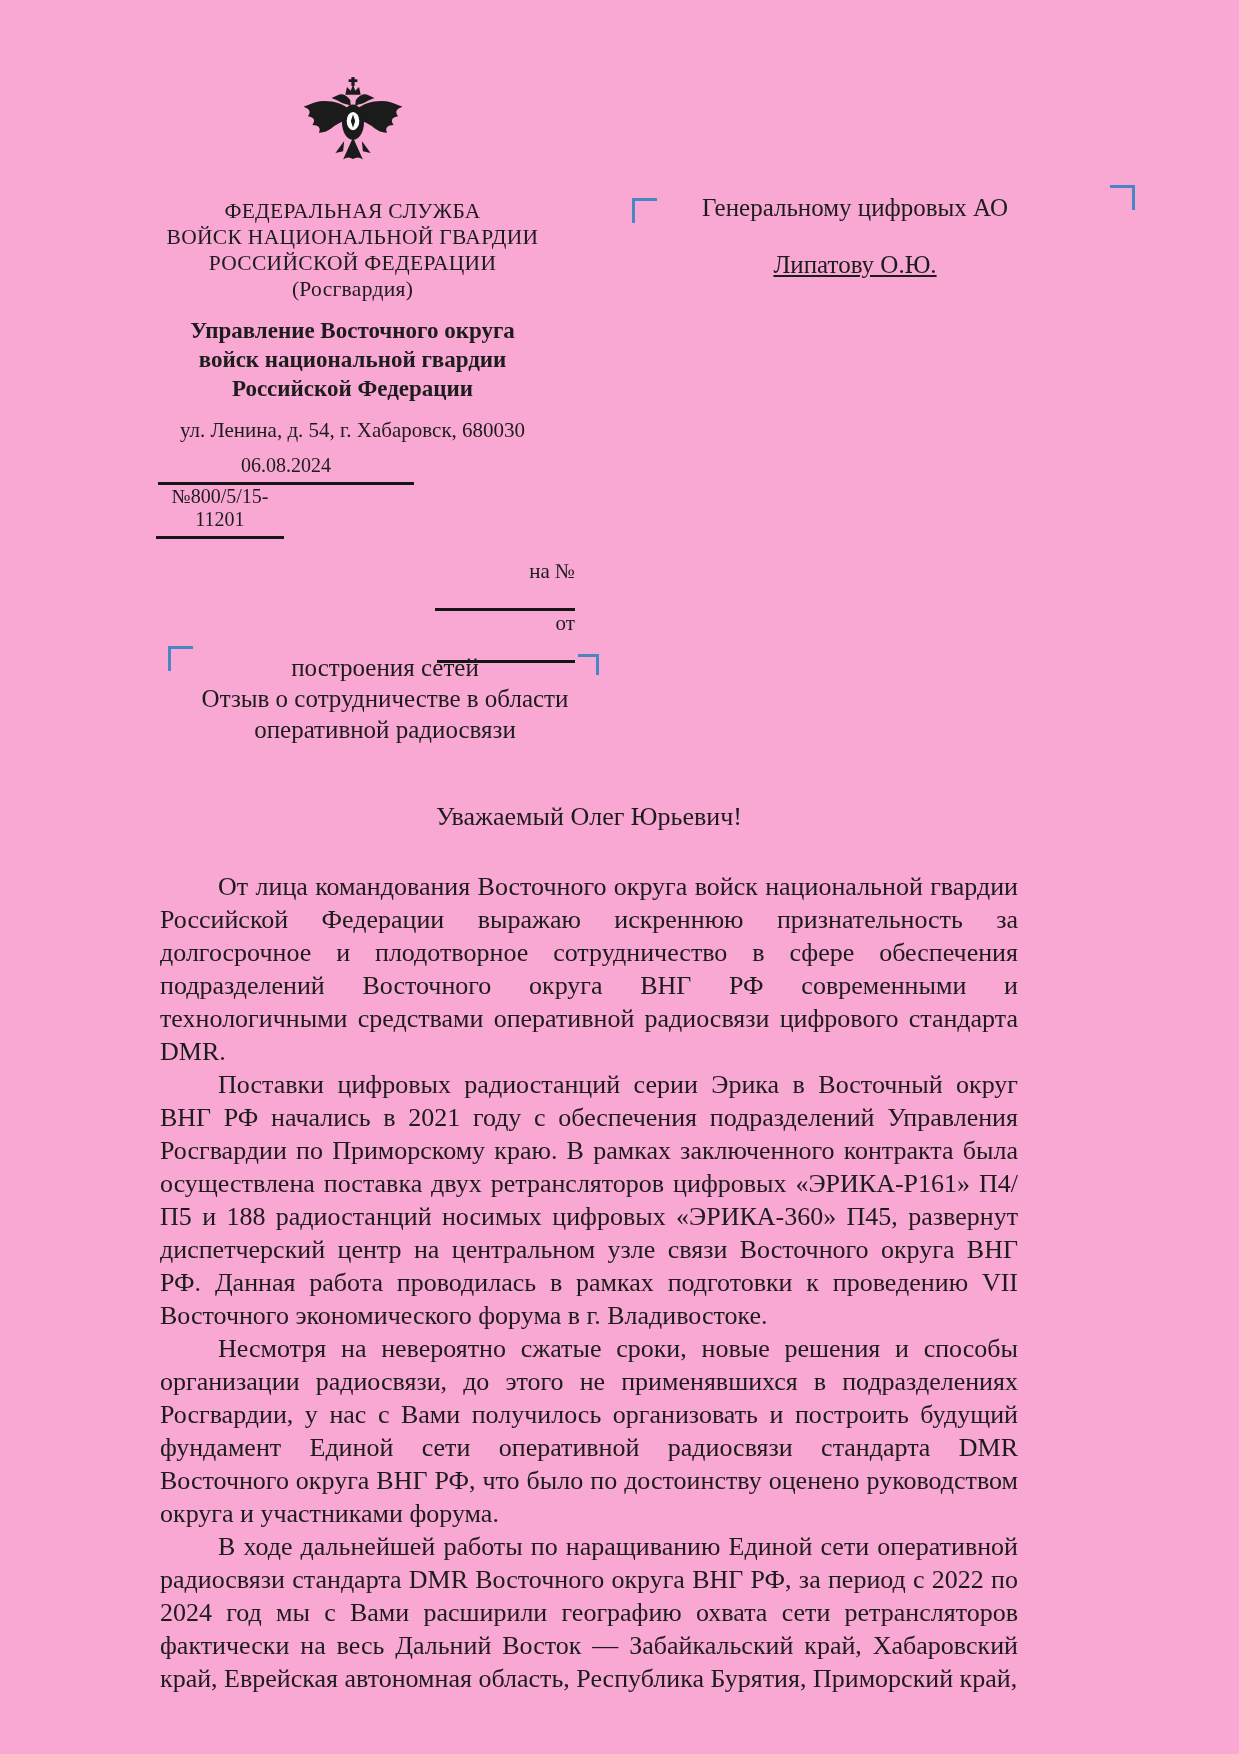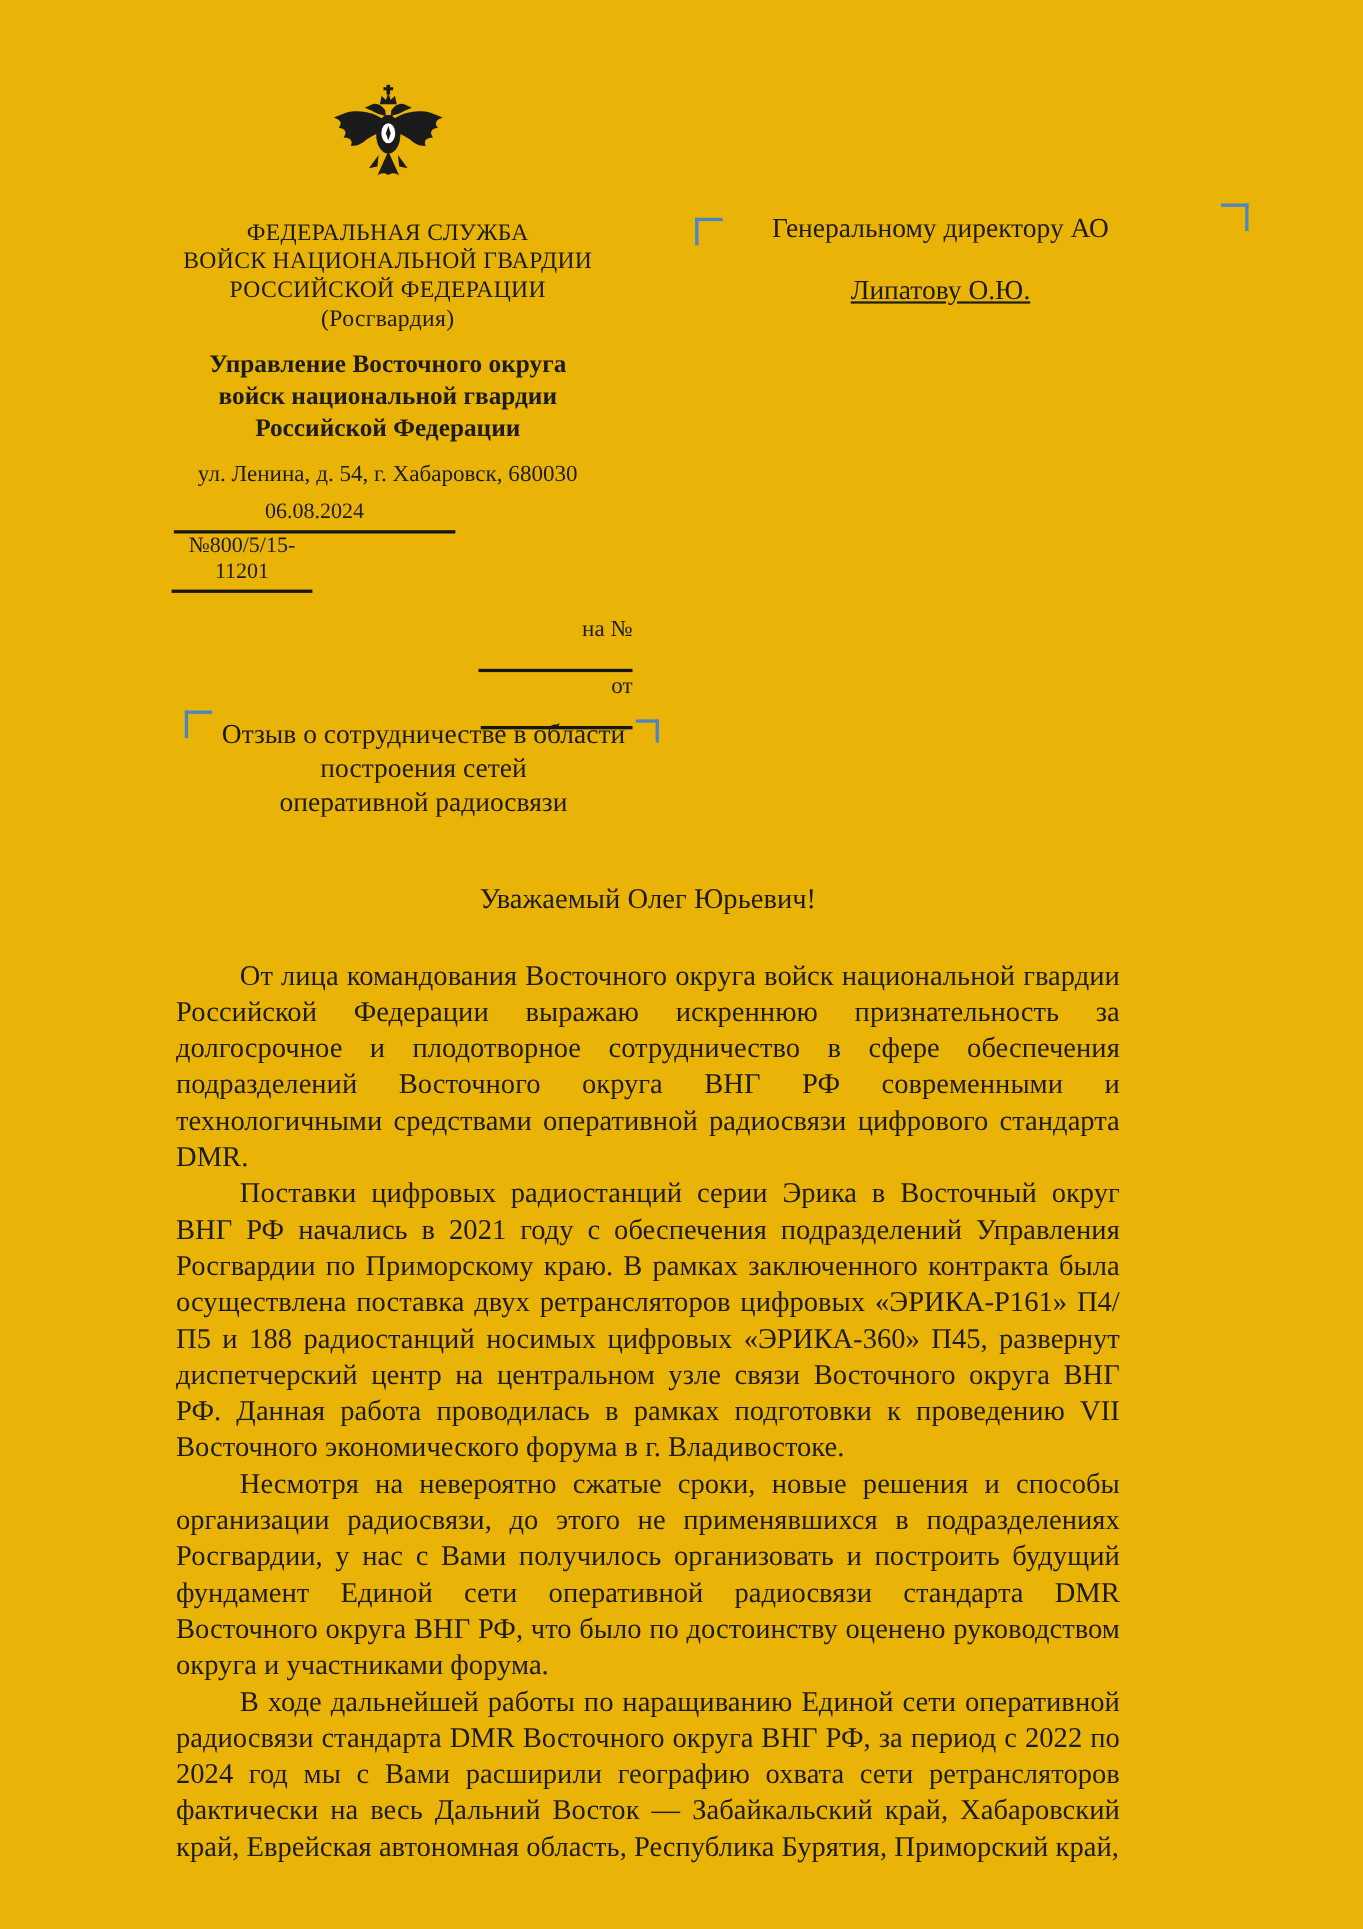--- a/index.html
+++ b/index.html
@@ -1,20 +1,20 @@
 <!DOCTYPE html>
 <html lang="ru"><head>
 <meta charset="utf-8">
 <style>
   html, body { margin: 0; padding: 0; background: #ffffff; }
   .page {
     position: relative;
     width: 1239px;
     height: 1754px;
-    background: #eab308;
+    background: #f9a8d4;
     overflow: hidden;
     font-family: "Liberation Serif", "DejaVu Serif", serif;
     color: #1c1c1c;
   }
 
   
   .letterhead {
     position: absolute;
     left: 130px;
     top: 72px;
@@ -163,27 +163,27 @@
       <span class="blank blank-2"></span>
     </div>
   </div>
 
   <div class="corner tl c-addr-tl" style="border-color: rgb(74, 134, 196);"></div>
   <div class="corner tr c-addr-tr" style="border-color: rgb(74, 134, 196);"></div>
   <div class="corner tl c-subj-tl" style="border-color: rgb(74, 134, 196);"></div>
   <div class="corner tr c-subj-tr" style="border-color: rgb(74, 134, 196);"></div>
 
   <div class="addressee">
-    <div>Генеральному директору АО</div>
+    <div>Генеральному цифровых АО</div>
     <div class="addressee-name">Липатову О.Ю.</div>
   </div>
 
   <div class="subject">
+    <div>построения сетей</div>
     <div>Отзыв о сотрудничестве в области</div>
-    <div>построения сетей</div>
     <div>оперативной радиосвязи</div>
   </div>
 
   <div class="body-block">
     <div class="salutation">Уважаемый Олег Юрьевич!</div>
     <p>От лица командования Восточного округа войск национальной гвардии Российской Федерации выражаю искреннюю признательность за долгосрочное и плодотворное сотрудничество в сфере обеспечения подразделений Восточного округа ВНГ РФ современными и технологичными средствами оперативной радиосвязи цифрового стандарта DMR.</p>
     <p>Поставки цифровых радиостанций серии Эрика в Восточный округ ВНГ РФ начались в 2021 году с обеспечения подразделений Управления Росгвардии по Приморскому краю. В рамках заключенного контракта была осуществлена поставка двух ретрансляторов цифровых «ЭРИКА-Р161» П4/П5 и 188 радиостанций носимых цифровых «ЭРИКА-360» П45, развернут диспетчерский центр на центральном узле связи Восточного округа ВНГ РФ. Данная работа проводилась в рамках подготовки к проведению VII Восточного экономического форума в г. Владивостоке.</p>
     <p>Несмотря на невероятно сжатые сроки, новые решения и способы организации радиосвязи, до этого не применявшихся в подразделениях Росгвардии, у нас с Вами получилось организовать и построить будущий фундамент Единой сети оперативной радиосвязи стандарта DMR Восточного округа ВНГ РФ, что было по достоинству оценено руководством округа и участниками форума.</p>
     <p>В ходе дальнейшей работы по наращиванию Единой сети оперативной радиосвязи стандарта DMR Восточного округа ВНГ РФ, за период с 2022 по 2024 год мы с Вами расширили географию охвата сети ретрансляторов фактически на весь Дальний Восток — Забайкальский край, Хабаровский край, Еврейская автономная область, Республика Бурятия, Приморский край,</p>
   </div>

